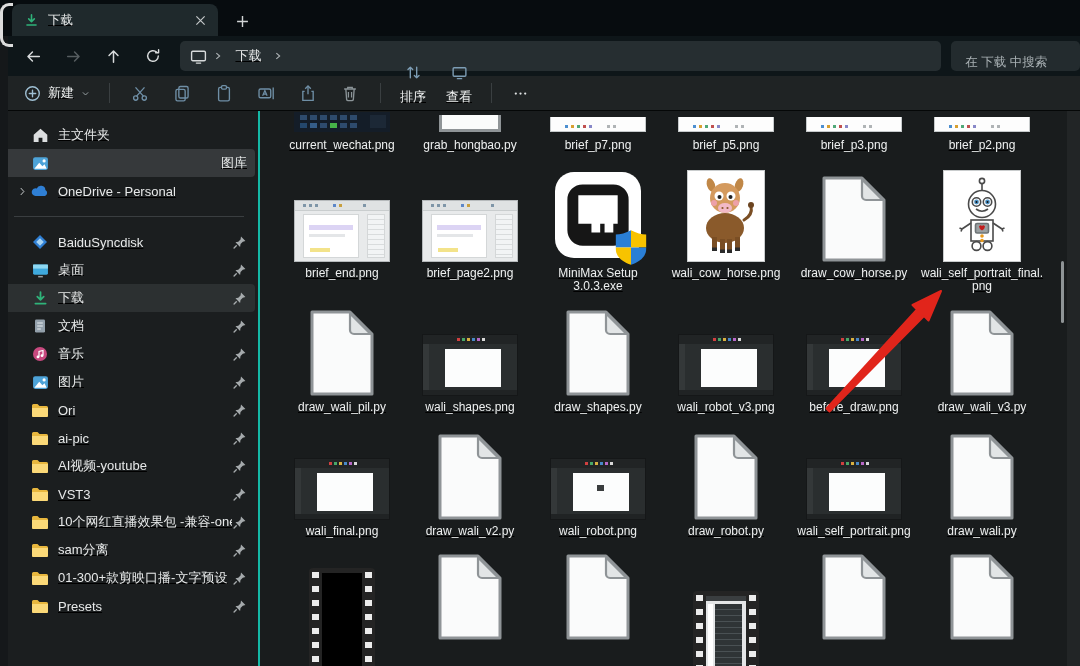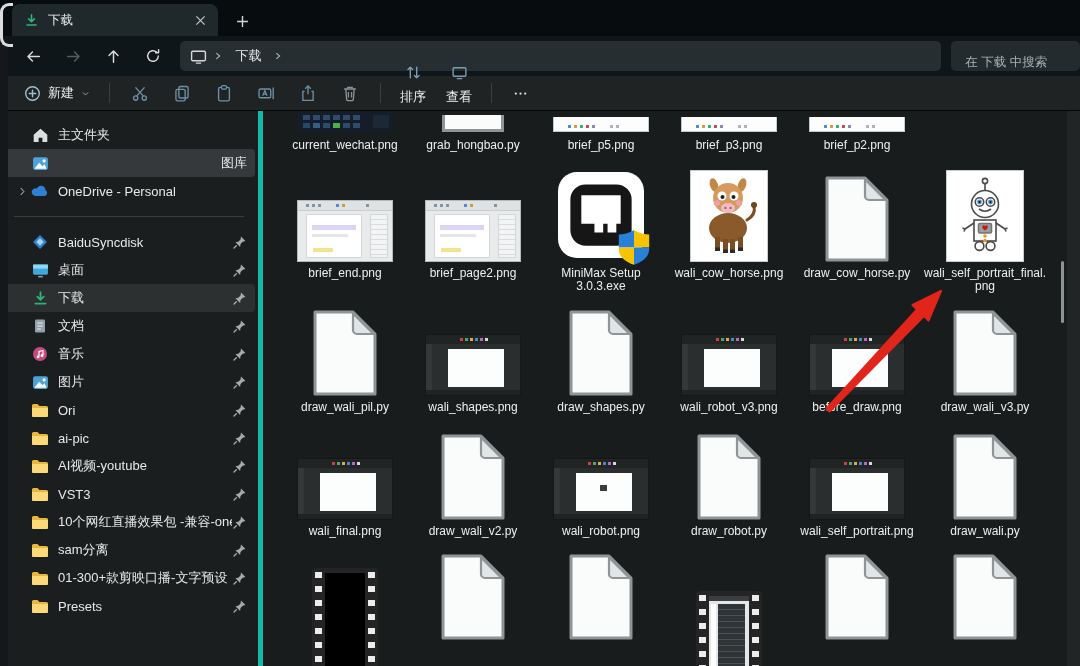--- a/index.html
+++ b/index.html
@@ -1,18 +1,18 @@
 <!DOCTYPE html>
 <html><head>
 <meta charset="utf-8">
 <style>
   * { margin:0; padding:0; box-sizing:border-box; }
   html,body { width:1080px; height:666px; overflow:hidden; background:#0b0f11;
     font-family:"Liberation Sans","DejaVu Sans",sans-serif; }
-  .screen { position:relative; width:1080px; height:666px; background:#0b0f11; }
+  .screen { position:relative; width:1080px; height:666px; background:#0b0f11;text-decoration:underline; }
 
   
   .behind-frag { position:absolute; left:0; top:3px; width:13px; height:44px;
     border-left:3px solid #dcdcdc; border-top:3px solid #dcdcdc; border-bottom:3px solid #dcdcdc;
     border-top-left-radius:9px; border-bottom-left-radius:9px; z-index:60; }
   .left-strip { position:absolute; left:0; top:36px; bottom:0; width:8px; background:#15181a; z-index:55; }
 
   
   .tabbar { position:relative; height:36px; background:#070c0f; display:flex; align-items:flex-end; padding-left:12px; }
   .tab { width:206px; height:32px; background:#1f292c; border-radius:8px 8px 0 0;
@@ -49,21 +49,21 @@
   .sidebar { width:258px; background:#1b1e1f; padding-top:10px; overflow:hidden; flex:none; }
   .sbitem { height:28px; margin:0 3px; border-radius:4px; display:flex; align-items:center; padding:0 8px 0 10px; }
   .sbitem.sel { background:#36393b;text-align:right; }
   .sbitem.cur { background:#2c3031; }
   .sb-exp { width:18px; display:flex; align-items:center; justify-content:center; flex:none; }
   .sb-ico { width:18px; height:18px; margin-right:9px; display:flex; align-items:center; justify-content:center; flex:none; }
   .sb-label { flex:1; font-size:13px; color:#e7e9e9; white-space:nowrap; overflow:hidden; }
   .sb-pin { width:15px; height:15px; flex:none; opacity:.9; }
   .sbsep { height:1px; background:#3a3e40; margin:11px 14px; }
 
-  .content { position:relative; flex:1; background:#191c1d; border-left:5px solid #14b8a6;
+  .content { position:relative; flex:1; background:#191c1d; border-left:2px solid #14b8a6;
     padding-left:18px; overflow:hidden; }
   .frow { display:flex; align-items:flex-start; }
   .cell { width:128px; display:flex; flex-direction:column; align-items:center; }
   .thumbwrap { display:flex; align-items:flex-end; justify-content:center; }
   .r0 .thumbwrap { height:21px; overflow:hidden; align-items:flex-end; }
   .r1 { margin-top:17px; } .r1 .thumbwrap { height:92px; }
   .r2 { margin-top:10px; } .r2 .thumbwrap { height:92px; }
   .r3 { margin-top:14px; } .r3 .thumbwrap { height:92px; }
   .r4 { margin-top:15px; } .r4 .thumbwrap { height:140px; align-items:flex-start; }
   .flabel { margin-top:5px; max-width:124px; font-size:12px; line-height:13.5px; color:#eef0f0;
@@ -562,20 +562,28 @@
               <div class="t-pagesliver"></div>
             </div>
             <div class="flabel">grab_hongbao.py</div>
           </div>
           <div class="cell">
             <div class="thumbwrap">
               <div class="t-docsliver">
                 <span class="dotsrow"></span>
               </div>
             </div>
+            <div class="flabel">brief_p7.png</div>
+          </div>
+          <div class="cell">
+            <div class="thumbwrap">
+              <div class="t-docsliver">
+                <span class="dotsrow"></span>
+              </div>
+            </div>
             <div class="flabel">brief_p5.png</div>
           </div>
           <div class="cell">
             <div class="thumbwrap">
               <div class="t-docsliver">
                 <span class="dotsrow"></span>
               </div>
             </div>
             <div class="flabel">brief_p3.png</div>
           </div>

